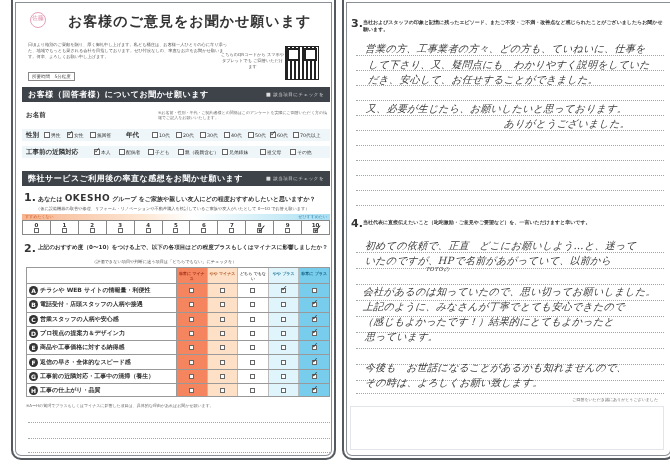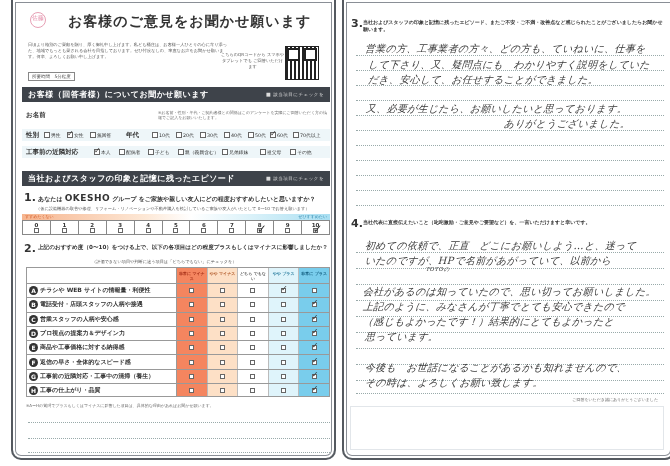--- a/index.html
+++ b/index.html
@@ -211,21 +211,21 @@
   <div class="opt" style="left:252px; top:149px;">
       <span class="cb"></span>
       <span>祖父母</span>
     </div>
   <div class="opt" style="left:282px; top:149px;">
       <span class="cb"></span>
       <span>その他</span>
     </div>
 
   <div class="sec-bar" style="top:171px;">
-    <span>当社およびスタッフの印象と記憶に残ったエピソード</span>
+    <span>弊社サービスご利用後の率直な感想をお聞かせ願います</span>
     <span class="note">該当項目にチェックを</span>
   </div>
 
   <div class="q-num" style="left:16px; top:191px;">1.</div>
   <div class="q-text" style="left:30px; top:193px;">
     <span>あなたは</span>
     <span class="brand">OKESHO</span>
     <span>グループ をご家族や親しい友人にどの程度おすすめしたいと思いますか？</span>
   </div>
   <div class="q-sub" style="left:28px; top:206px;">（仮に設備機器の取替や修理、リフォーム・リノベーションや不動産購入を検討しているご家族や友人がいたとして 0〜10 でお答え願います）</div>

